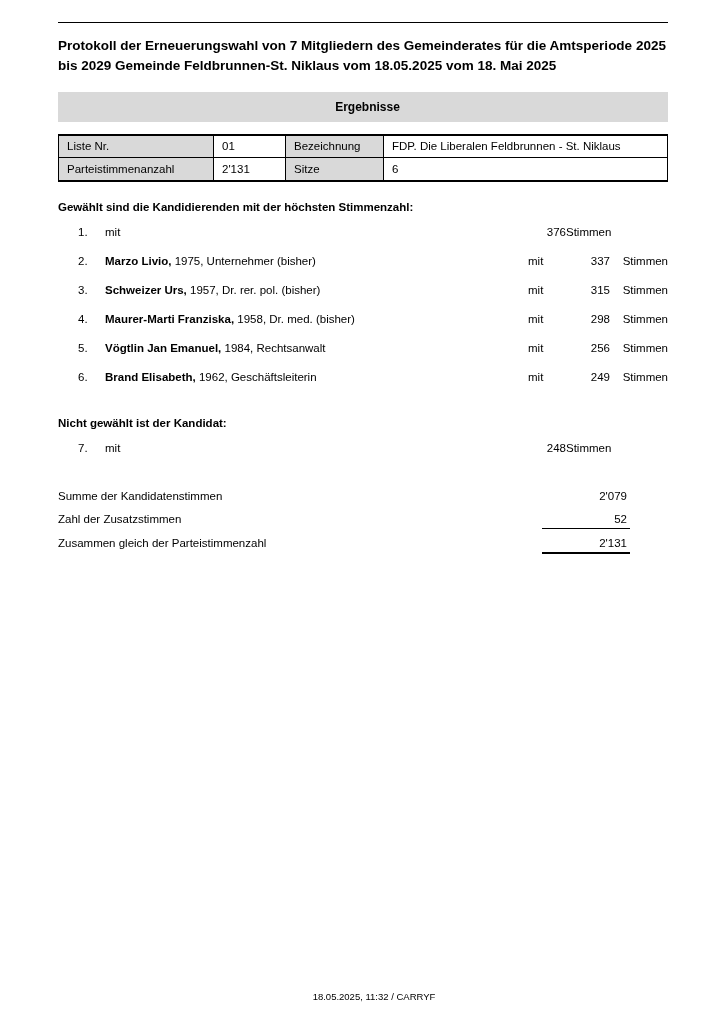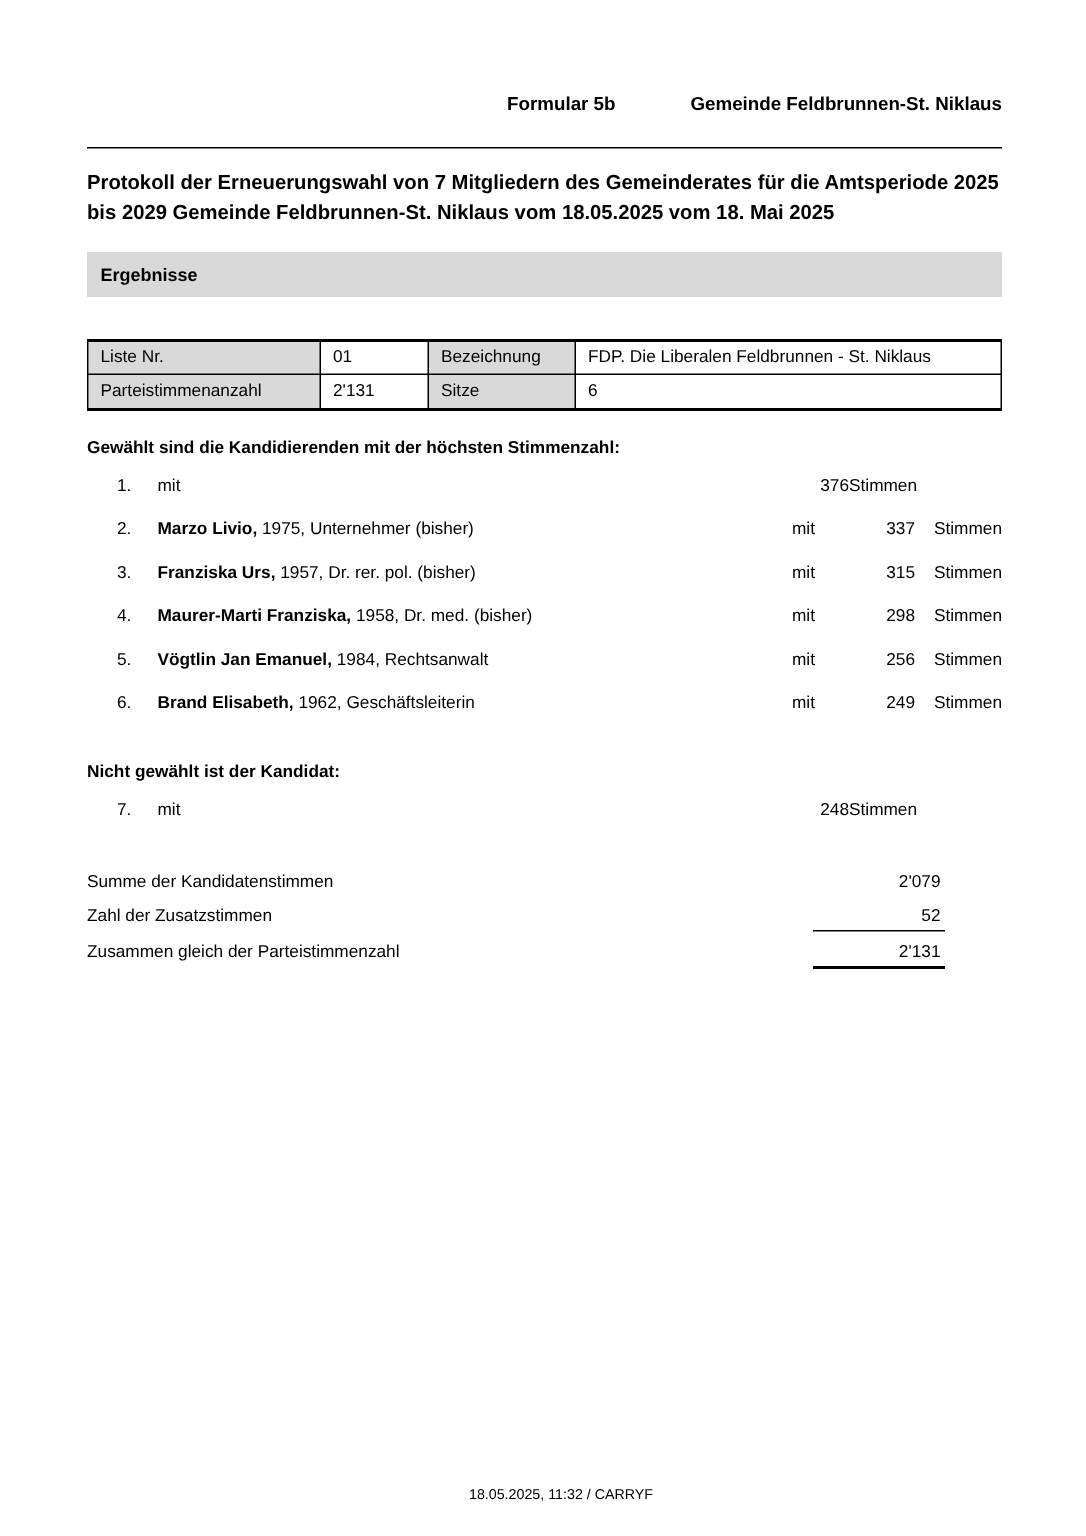--- a/index.html
+++ b/index.html
@@ -44,24 +44,25 @@
   
   .section-bar {
     margin-top: 15px;
     height: 30px;
     background: #d9d9d9;
     display: flex;
     align-items: center;
     padding-left: 9px;
     font-size: 12px;
     font-weight: bold;
+    justify-content: center;
   }
   
   .list-table {
-    margin-top: 28px;
+    margin-top: 12px;
     width: 100%;
     border-collapse: collapse;
     font-size: 11.5px;
     border-top: 2px solid #000;
     border-bottom: 2px solid #000;
     border-radius: 18px;
   }
   .list-table td {
     border: 1px solid #000000;
     height: 23px;
@@ -118,24 +119,20 @@
     text-align: center;
     font-size: 9.5px;
     padding-left: 24px;
   }
 </style>
 </head>
 <body>
 
 <div class="page">
 
-  <div class="doc-header">
-    <span>Formular 5b</span>
-    <span>Gemeinde Feldbrunnen-St. Niklaus</span>
-  </div>
   <hr class="header-rule">
 
   <div class="doc-title">Protokoll der Erneuerungswahl von 7 Mitgliedern des Gemeinderates für die Amtsperiode 2025 bis 2029 Gemeinde Feldbrunnen-St. Niklaus vom 18.05.2025 vom 18. Mai 2025</div>
 
   <div class="section-bar">
     <span>Ergebnisse</span>
   </div>
 
   <table class="list-table">
     <tbody>
@@ -166,21 +163,21 @@
   <div class="cand-row">
     <span class="cand-rank">2.</span>
     <span class="cand-name"><b>Marzo Livio,</b><span> 1975, Unternehmer (bisher)</span></span>
     <span class="cand-mit">mit</span>
     <span class="cand-votes">337</span>
     <span class="cand-unit">Stimmen</span>
   </div>
 
   <div class="cand-row">
     <span class="cand-rank">3.</span>
-    <span class="cand-name"><b>Franziska Urs,</b><span> 1957, Dr. rer. pol. (bisher)</span></span>
+    <span class="cand-name"><b>Schweizer Urs,</b><span> 1957, Dr. rer. pol. (bisher)</span></span>
     <span class="cand-mit">mit</span>
     <span class="cand-votes">315</span>
     <span class="cand-unit">Stimmen</span>
   </div>
 
   <div class="cand-row">
     <span class="cand-rank">4.</span>
     <span class="cand-name"><b>Maurer-Marti Franziska,</b><span> 1958, Dr. med. (bisher)</span></span>
     <span class="cand-mit">mit</span>
     <span class="cand-votes">298</span>

